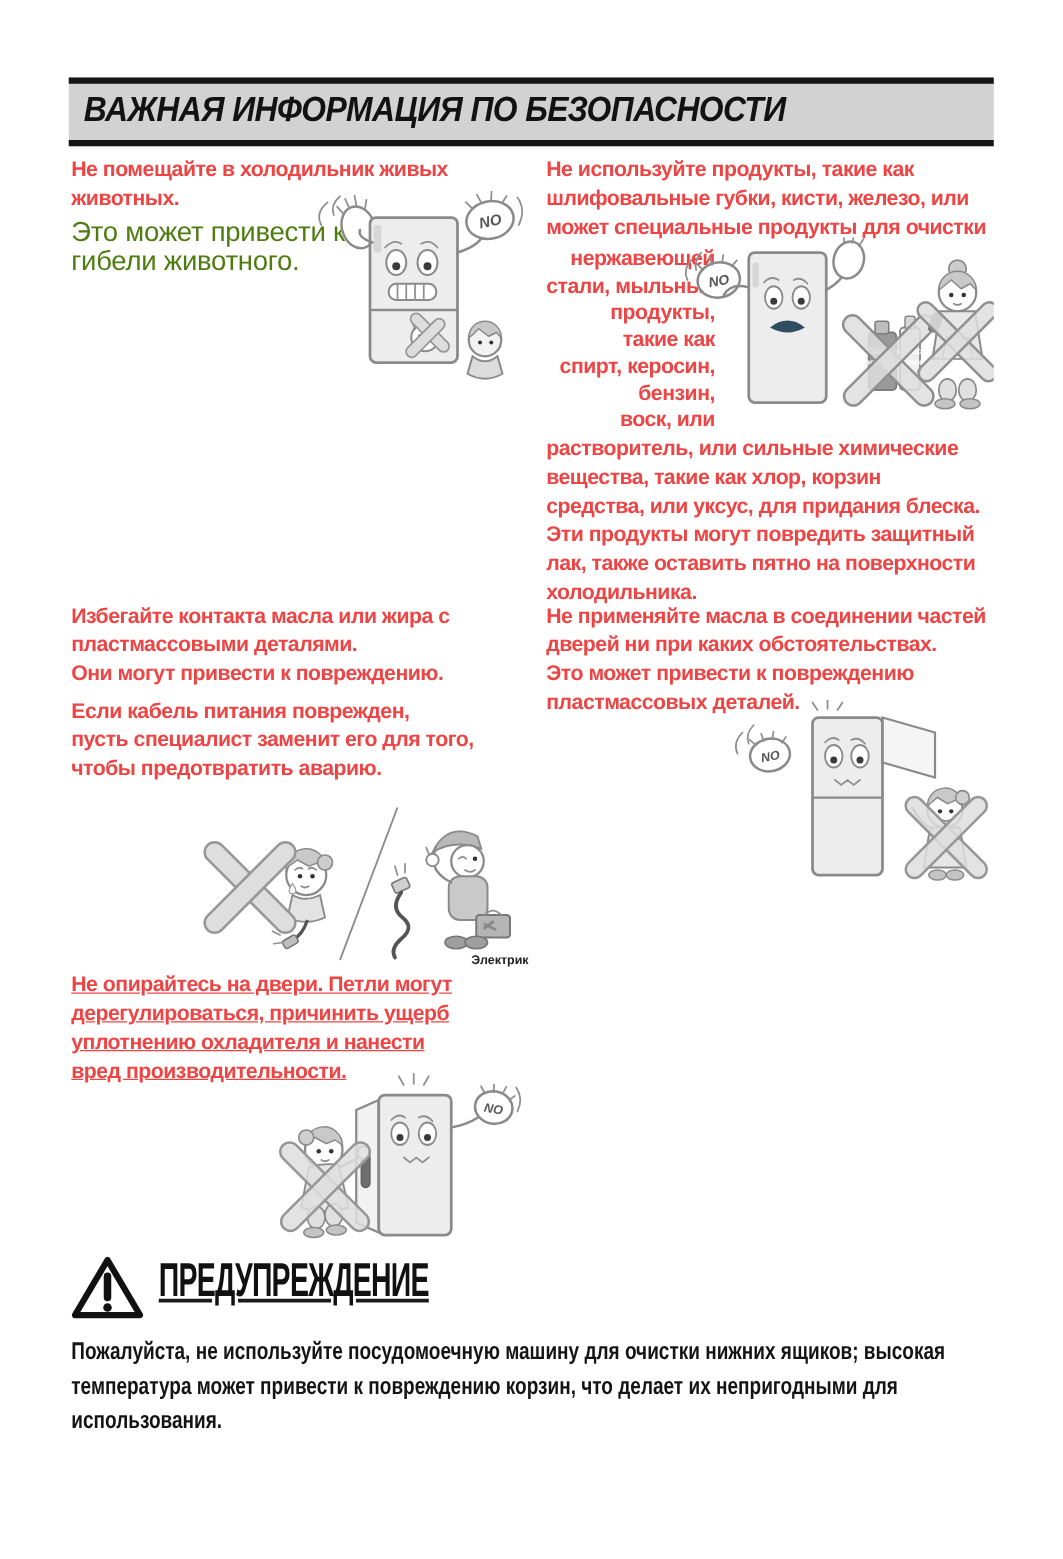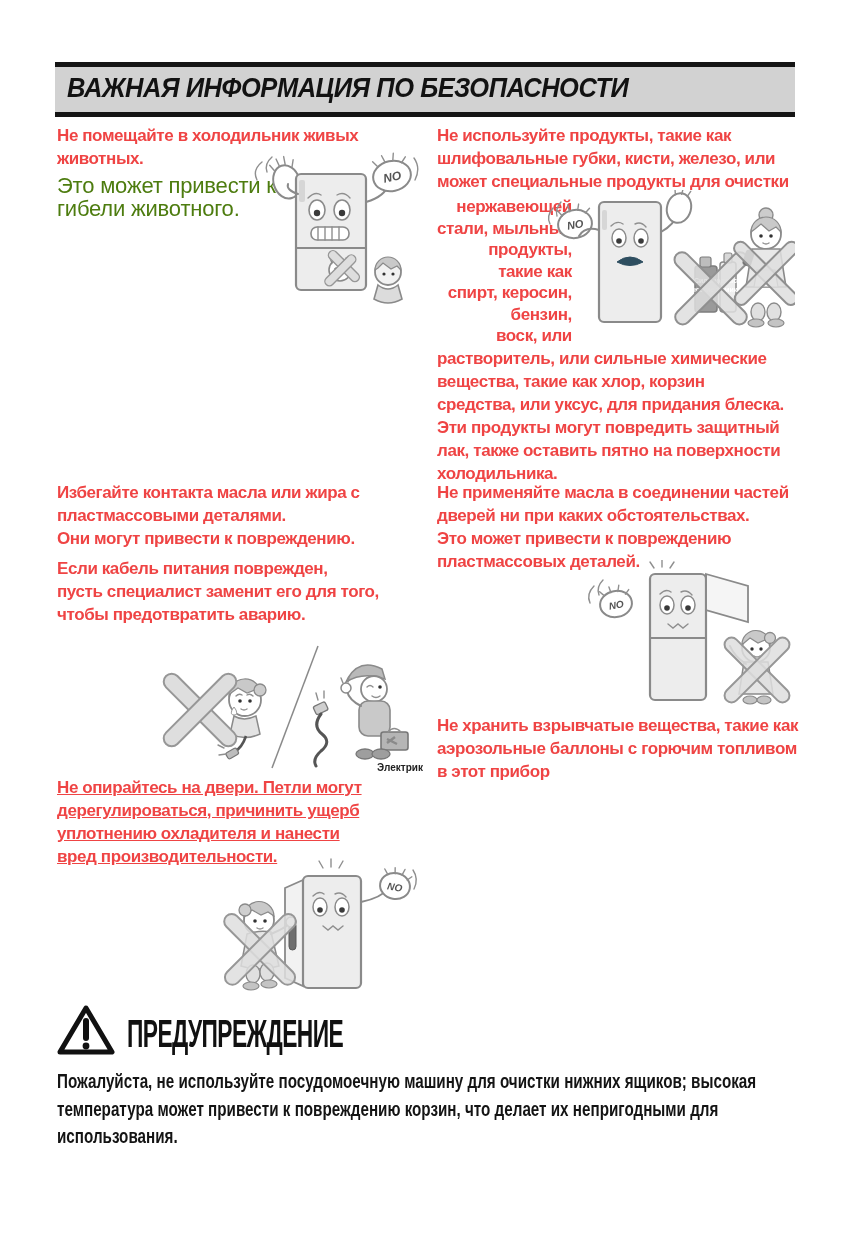--- a/index.html
+++ b/index.html
@@ -14,21 +14,21 @@
   .body-reg { font-size:22px; line-height:23px; letter-spacing:-0.2px; color:#4d7c0f; }
   .header {
     left:55px; top:62px; width:740px;
     border-top:5px solid #151515; border-bottom:5px solid #151515;
     background:#d2d2d2; padding:5px 12px 8px 12px;
   }
   .header h1 {
     font-style:italic; font-weight:bold; font-size:28px; letter-spacing:-0.5px;
     color:#121212; transform:scaleX(0.91); transform-origin:0 50%; white-space:pre;
   }
-  .warn-row { left:57px; top:1004px; display:flex; align-items:flex-end; gap:12px; }
+  .warn-row { left:57px; top:1004px; display:flex; align-items:flex-start; gap:12px;text-decoration:underline; }
   .warn-label {
     font-weight:bold; font-size:38px; letter-spacing:-1px; color:#111;
     transform:scaleX(0.60); transform-origin:0 50%; white-space:pre;
   }
   .warn-body {
     left:57px; top:1068px; font-weight:bold; font-size:19.5px; line-height:27.5px;
     color:#141414; transform:scaleX(0.78); transform-origin:0 0; white-space:pre;
   }
   svg { display:block; }
   svg text { font-family:"Liberation Sans", sans-serif; }
@@ -266,23 +266,20 @@
       <circle cx="181" cy="89" r="1.7" fill="#333"></circle>
     <path class="thin" d="M174 96 q3 2 6 0"></path>
     <path d="M164 102 h24 l5 32 h-34 z" fill="#e6e6e6" stroke="#8a8a8a" stroke-width="1.5"></path>
     <path class="ill-stroke" d="M166 104 Q154 96 150 86"></path>
     <ellipse cx="170" cy="140" rx="7" ry="4" fill="#c4c4c4" stroke="#8a8a8a" stroke-width="1.2"></ellipse>
     <ellipse cx="184" cy="140" rx="7" ry="4" fill="#c4c4c4" stroke="#8a8a8a" stroke-width="1.2"></ellipse>
     <rect x="134" y="103" width="86" height="14" rx="7" fill="#dedede" fill-opacity="0.85" stroke="#979797" stroke-width="2" transform="rotate(45 177 110)"></rect>
     <rect x="134" y="103" width="86" height="14" rx="7" fill="#dedede" fill-opacity="0.85" stroke="#979797" stroke-width="2" transform="rotate(-45 177 110)"></rect>
   </svg>
 
-  <div class="abs h-bold pre" style="left:437px; top:714px;">Не хранить взрывчатые вещества, такие как
-аэрозольные баллоны с горючим топливом
-в этот прибор</div>
 
   <div class="abs warn-row">
     <svg width="58" height="52" viewBox="0 0 58 52">
       <polygon points="29,4 55,48 3,48" fill="none" stroke="#111" stroke-width="5" stroke-linejoin="round"></polygon>
       <line x1="29" y1="17" x2="29" y2="34" stroke="#111" stroke-width="6" stroke-linecap="round"></line>
       <circle cx="29" cy="42" r="3.4" fill="#111"></circle>
     </svg>
     <div class="warn-label">ПРЕДУПРЕЖДЕНИЕ</div>
   </div>
 

